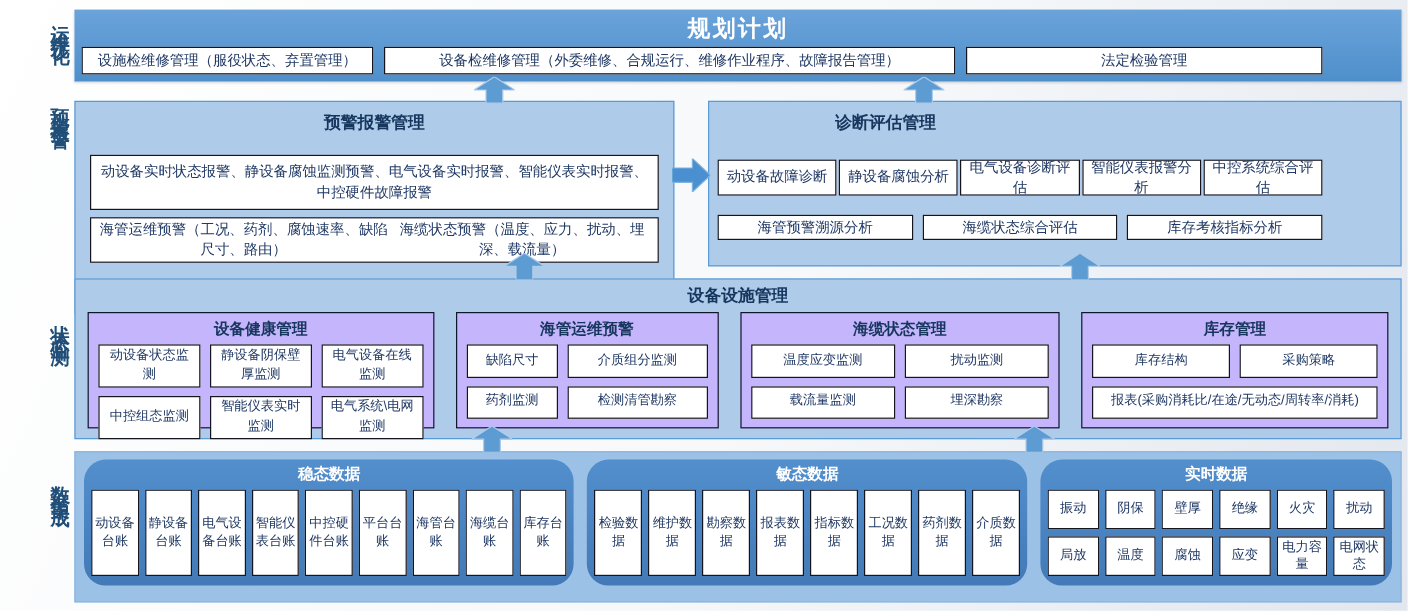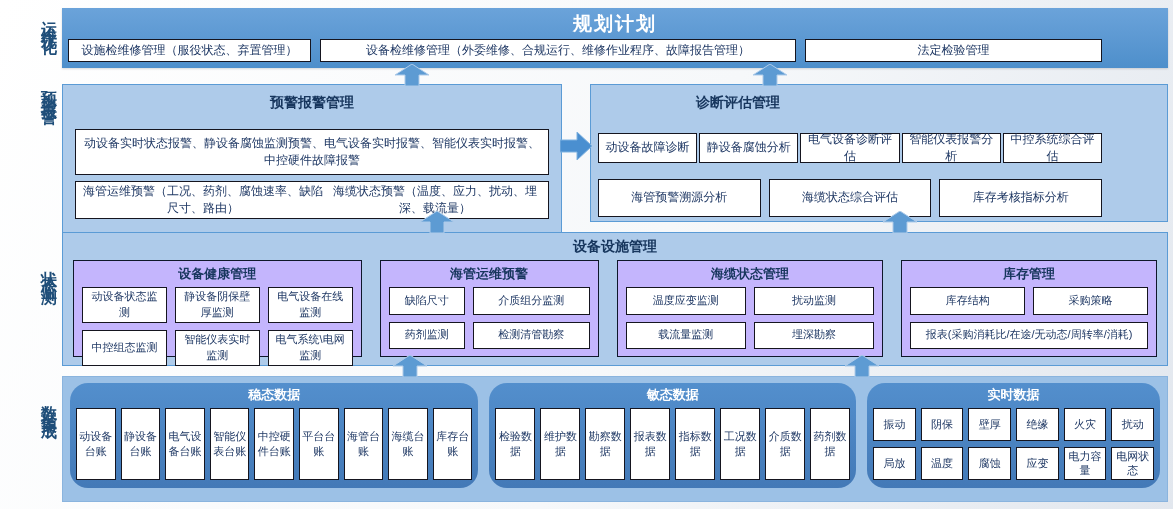--- a/index.html
+++ b/index.html
@@ -47,21 +47,21 @@
   .warn{left:62px;top:84px;width:500px;height:178px;}
   .warn .sec-title{position:absolute;top:9px;left:0;right:0;text-align:center;}
   .warn-box1{position:absolute;left:12px;right:12px;top:44px;height:46px;}
   .warn-box2{position:absolute;left:12px;right:12px;top:96px;height:38px;flex-direction:row;}
 
   
   .diag{left:590px;top:84px;width:578px;height:138px;}
   .diag .sec-title{position:absolute;top:9px;left:105px;}
   .diag-row1{position:absolute;left:7px;right:65px;top:48px;height:30px;display:flex;gap:2px;}
   .diag-row1 .wbox{flex:1;}
-  .diag-row2{position:absolute;left:7px;right:65px;top:94px;height:38px;display:flex;gap:8px;}
+  .diag-row2{position:absolute;left:7px;right:65px;top:94px;height:21px;display:flex;gap:8px;}
   .diag-row2 .wbox{flex:1;}
 
   
   .fac{left:62px;top:232px;width:1106px;height:134px;}
   .fac .sec-title{position:absolute;top:5px;left:0;right:0;text-align:center;}
   .fac-groups{position:absolute;left:10px;right:10px;top:27px;bottom:8px;display:flex;gap:18px;}
   .fgroup{position:relative;background:#c4b5fd;border:1px solid #0f172a;box-sizing:border-box;}
   .fg1{flex:288;} .fg2{flex:218;} .fg3{flex:266;} .fg4{flex:255;}
   .fgroup .g-title{position:absolute;top:4px;left:0;right:0;text-align:center;
     color:#17365d;font-size:13px;font-weight:bold;}
@@ -216,22 +216,22 @@
 
       <div class="bgroup bg2">
         <div class="g-title">敏态数据</div>
         <div class="bot-items">
           <div class="wbox">检验数据</div>
           <div class="wbox">维护数据</div>
           <div class="wbox">勘察数据</div>
           <div class="wbox">报表数据</div>
           <div class="wbox">指标数据</div>
           <div class="wbox">工况数据</div>
+          <div class="wbox">药剂数据</div>
           <div class="wbox">介质数据</div>
-          <div class="wbox">药剂数据</div>
         </div>
       </div>
 
       <div class="bgroup bg3">
         <div class="g-title">实时数据</div>
         <div class="rt-rows">
           <div class="rt-row">
             <div class="wbox">振动</div>
             <div class="wbox">阴保</div>
             <div class="wbox">壁厚</div>

